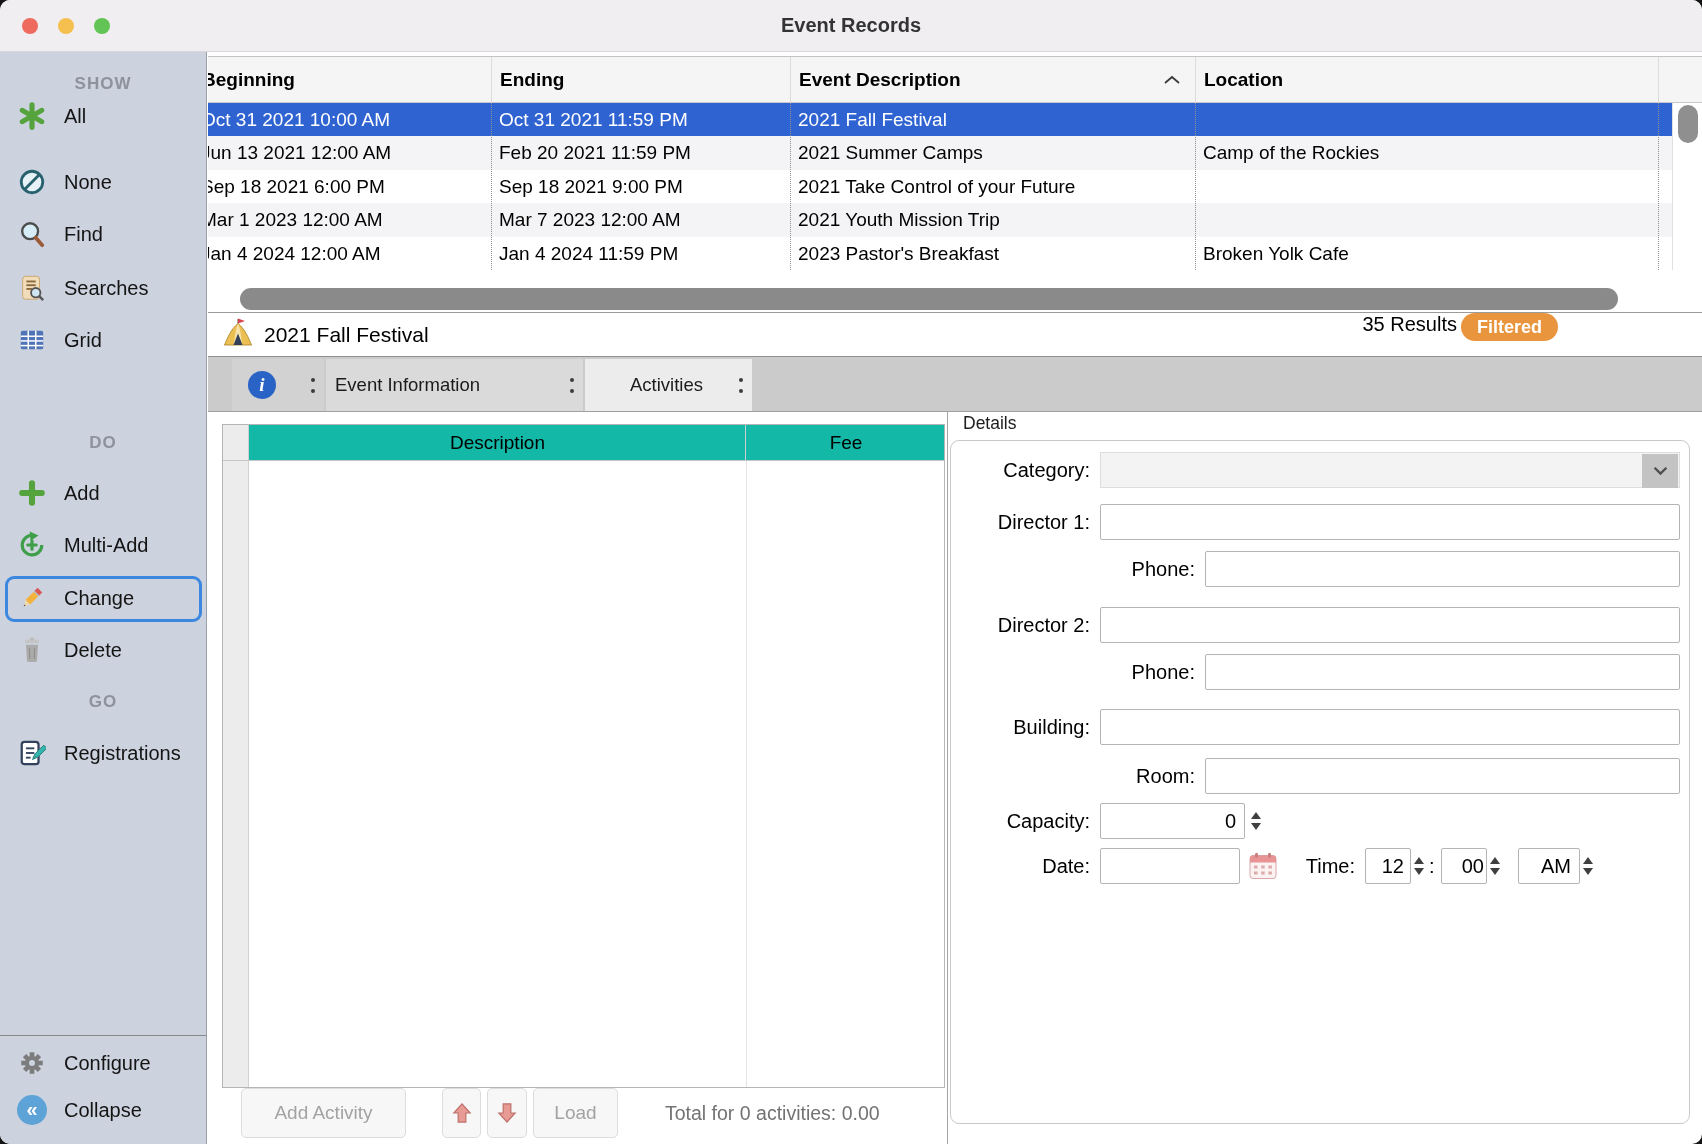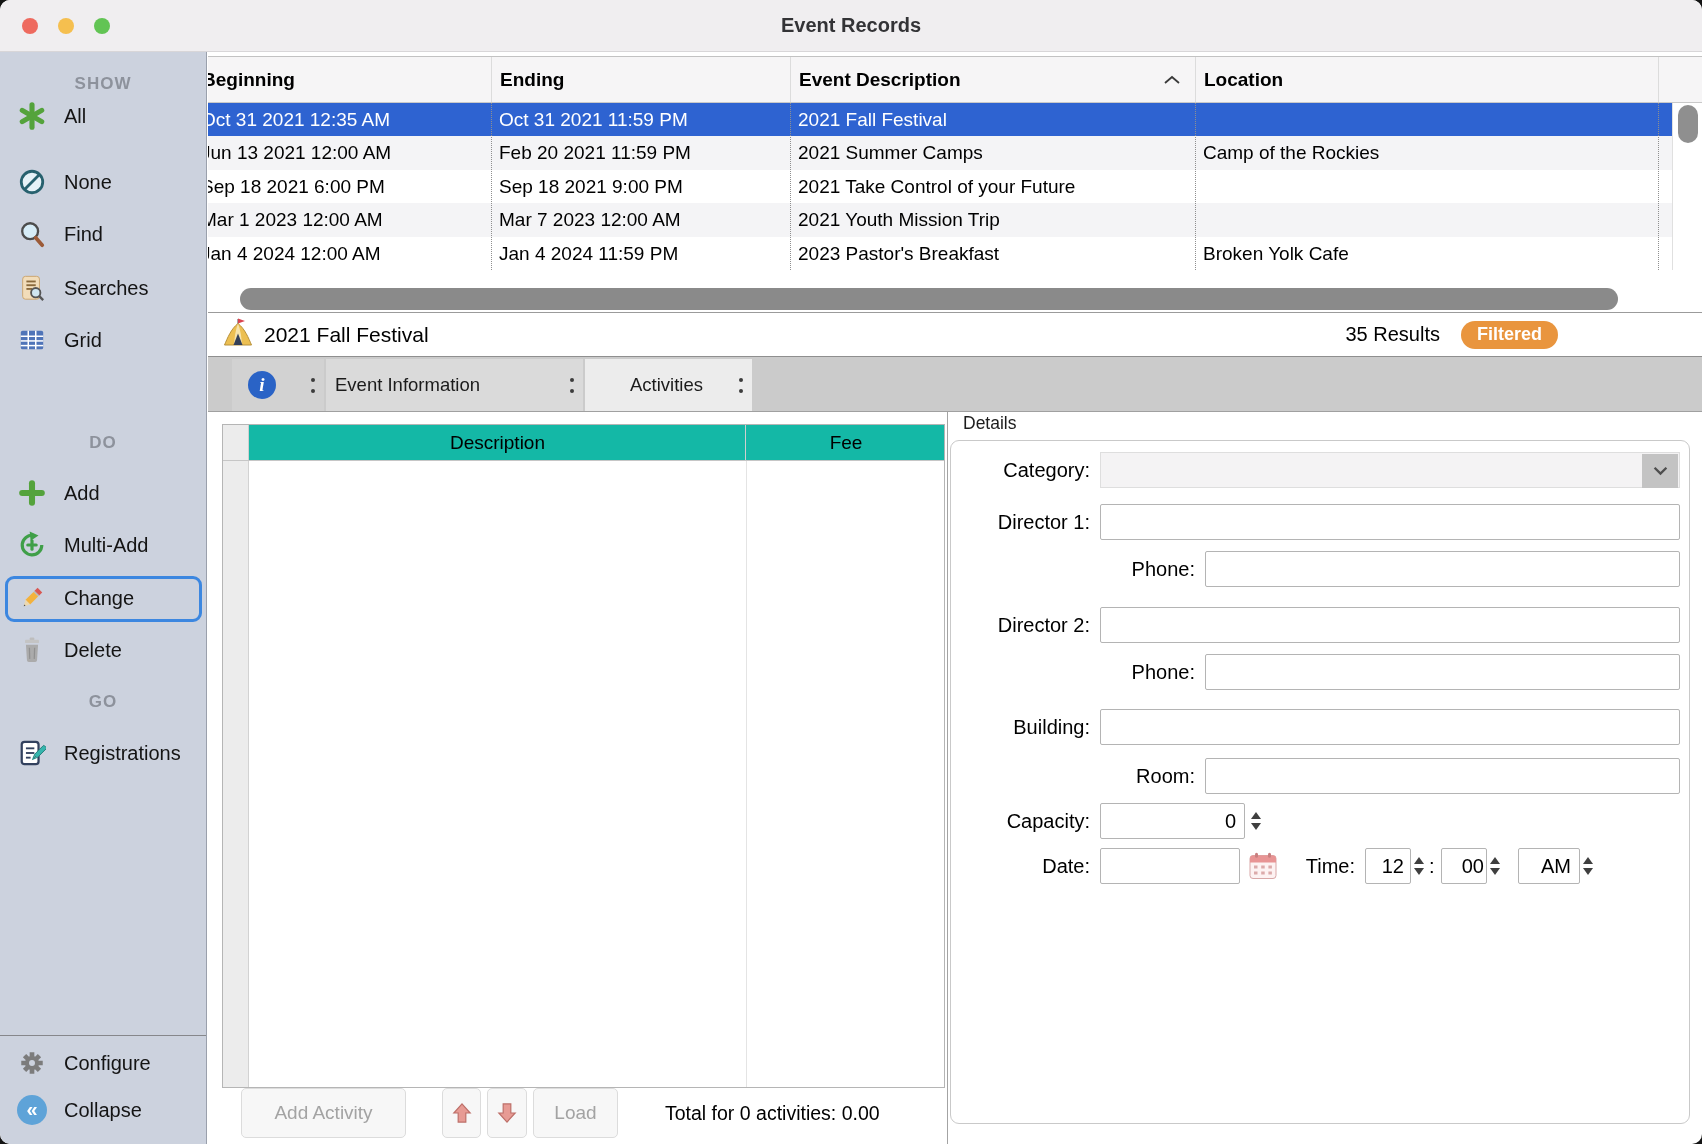--- a/index.html
+++ b/index.html
@@ -44,21 +44,21 @@
   .vdot{position:absolute;top:103px;height:167px;width:0;border-left:1px dotted #8f8f8f;z-index:5;}
   .vsb{position:absolute;left:1672px;top:103px;width:30px;height:167px;border-left:1px solid #e0e0e0;}
   .vsb-thumb{position:absolute;left:5px;top:2px;width:20px;height:38px;border-radius:10px;background:#8f8f8f;}
   .hsb-thumb{position:absolute;left:240px;top:288px;width:1378px;height:22px;border-radius:11px;background:#8a8a8a;}
   .rec-bottom{position:absolute;left:208px;right:0;top:312px;border-top:1px solid #9b9b9b;}
 
   
   .band{position:absolute;left:208px;right:0;top:313px;height:43px;background:#fff;
         display:flex;align-items:center;padding-left:14px;}
   .band-title{font-size:21px;font-weight:500;margin-left:10px;}
-  .band-right{position:absolute;right:144px;top:0;height:43px;display:flex;align-items:center;gap:21px;}
+  .band-right{position:absolute;right:144px;top:0;height:43px;display:flex;align-items:flex-start;gap:4px;}
   .results{font-size:20px;}
   .pill{height:28px;border-radius:14px;background:#e9953e;color:#fff;font-size:18px;font-weight:700;
         display:flex;align-items:center;padding:0 16px;}
 
   
   .tabbar{position:absolute;left:208px;right:0;top:356px;height:56px;background:#cbcbcb;
           border-top:1px solid #8f8f8f;border-bottom:1px solid #a0a0a0;}
   .seg{position:absolute;top:2px;height:52px;display:flex;align-items:center;justify-content:center;
        font-size:18.5px;color:#1b1b1b;}
   .dots{width:4px;height:15px;display:flex;flex-direction:column;justify-content:space-between;}
@@ -73,21 +73,21 @@
   
   .act-table{position:absolute;left:222px;top:424px;width:723px;height:664px;border:1px solid #b5b5b5;background:#fff;}
   .act-header{position:absolute;left:0;top:0;width:100%;height:36px;background:#14b8a6;border-bottom:1px solid #c6c6c6;}
   .act-header .ah{position:absolute;top:0;height:35px;line-height:35px;font-size:19px;text-align:center;}
   .act-gutter{position:absolute;left:0;top:0;bottom:0;width:26px;background:#ececec;border-right:1px solid #d2d2d2;}
   .act-colline{position:absolute;top:0;bottom:0;width:0;border-left:1px solid #e4e4e4;}
 
   .act-footer{position:absolute;left:208px;top:1092px;height:42px;display:flex;align-items:center;}
   .btn{height:50px;border:1px solid #dcdcdc;border-radius:5px;background:#f7f7f7;color:#a3a3a3;
        font-size:19px;display:flex;align-items:center;justify-content:center;font-family:inherit;}
-  .total{position:absolute;left:457px;top:0;height:42px;line-height:42px;font-size:19.5px;font-weight:500;color:#000000;white-space:nowrap;}
+  .total{position:absolute;left:457px;top:0;height:42px;line-height:42px;font-size:19.5px;font-weight:500;color:#737373;white-space:nowrap;}
 
   
   .details-head{position:absolute;left:963px;top:413px;font-size:17.5px;color:#1c1c1c;}
   .details-panel{position:absolute;left:950px;top:440px;width:740px;height:684px;
                  border:1px solid #c9c9c9;border-radius:9px;background:#fff;}
   .flabel{position:absolute;height:36px;line-height:36px;font-size:20px;text-align:right;white-space:nowrap;}
   .fin{position:absolute;height:36px;border:1px solid #b4b4b4;border-radius:2px;background:#fff;
        font-family:inherit;font-size:19px;padding:0 8px;color:#000;}
   .dropdown{position:absolute;height:36px;background:#f4f3f4;border:1px solid #dedede;}
   .dd-btn{position:absolute;right:1px;top:1px;width:36px;height:34px;background:#c3c3c3;
@@ -288,21 +288,21 @@
       <svg width="18" height="10" viewBox="0 0 18 10">
           <polyline points="2,8 9,2 16,8" fill="none" stroke="#3a3a3a" stroke-width="1.8"></polyline>
         </svg>
     </span>
     <div class="hc" style="left:987px;width:463px">Location</div>
     <div class="hc" style="left:1450px;width:14px"></div>
   </div>
 
   <div class="rows">
     <div class="row selected" style="top:0">
-      <div class="rc first" style="left:0;width:283px">Oct 31 2021 12:35 AM</div>
+      <div class="rc first" style="left:0;width:283px">Oct 31 2021 10:00 AM</div>
       <div class="rc" style="left:283px;width:299px">Oct 31 2021 11:59 PM</div>
       <div class="rc" style="left:582px;width:405px">2021 Fall Festival</div>
       <div class="rc" style="left:987px;width:463px"></div>
     </div>
     <div class="row alt" style="top:33.4px">
       <div class="rc first" style="left:0;width:283px">Jun 13 2021 12:00 AM</div>
       <div class="rc" style="left:283px;width:299px">Feb 20 2021 11:59 PM</div>
       <div class="rc" style="left:582px;width:405px">2021 Summer Camps</div>
       <div class="rc" style="left:987px;width:463px">Camp of the Rockies</div>
     </div>

